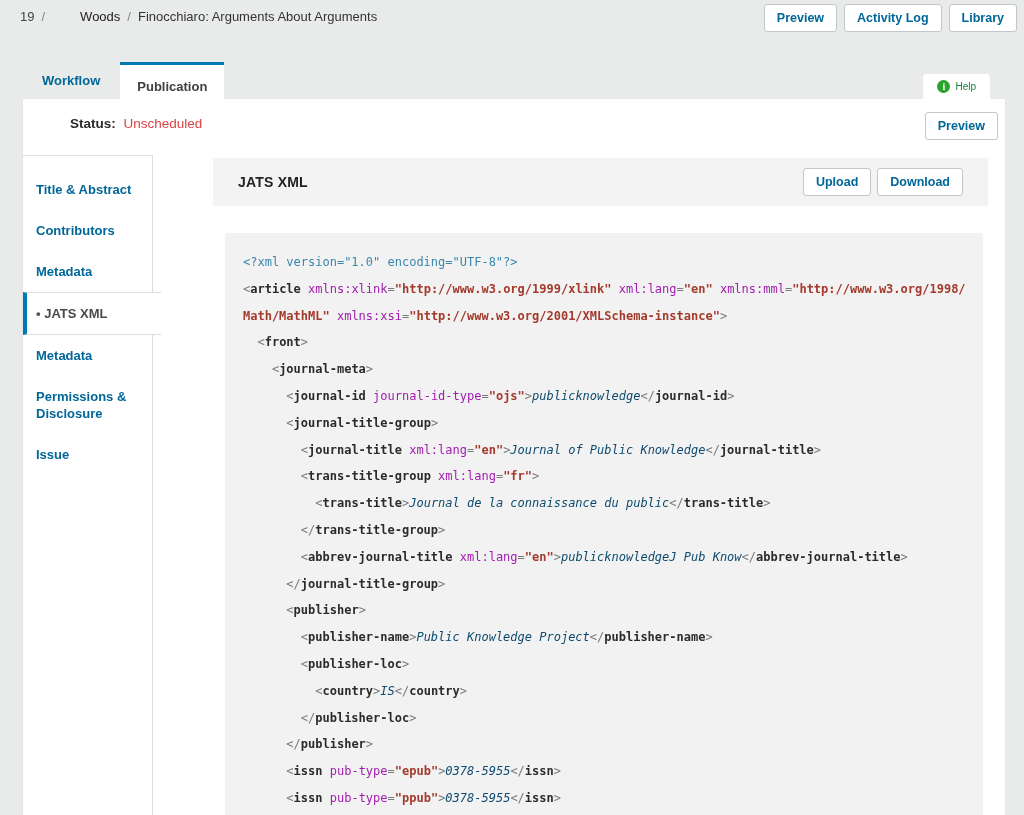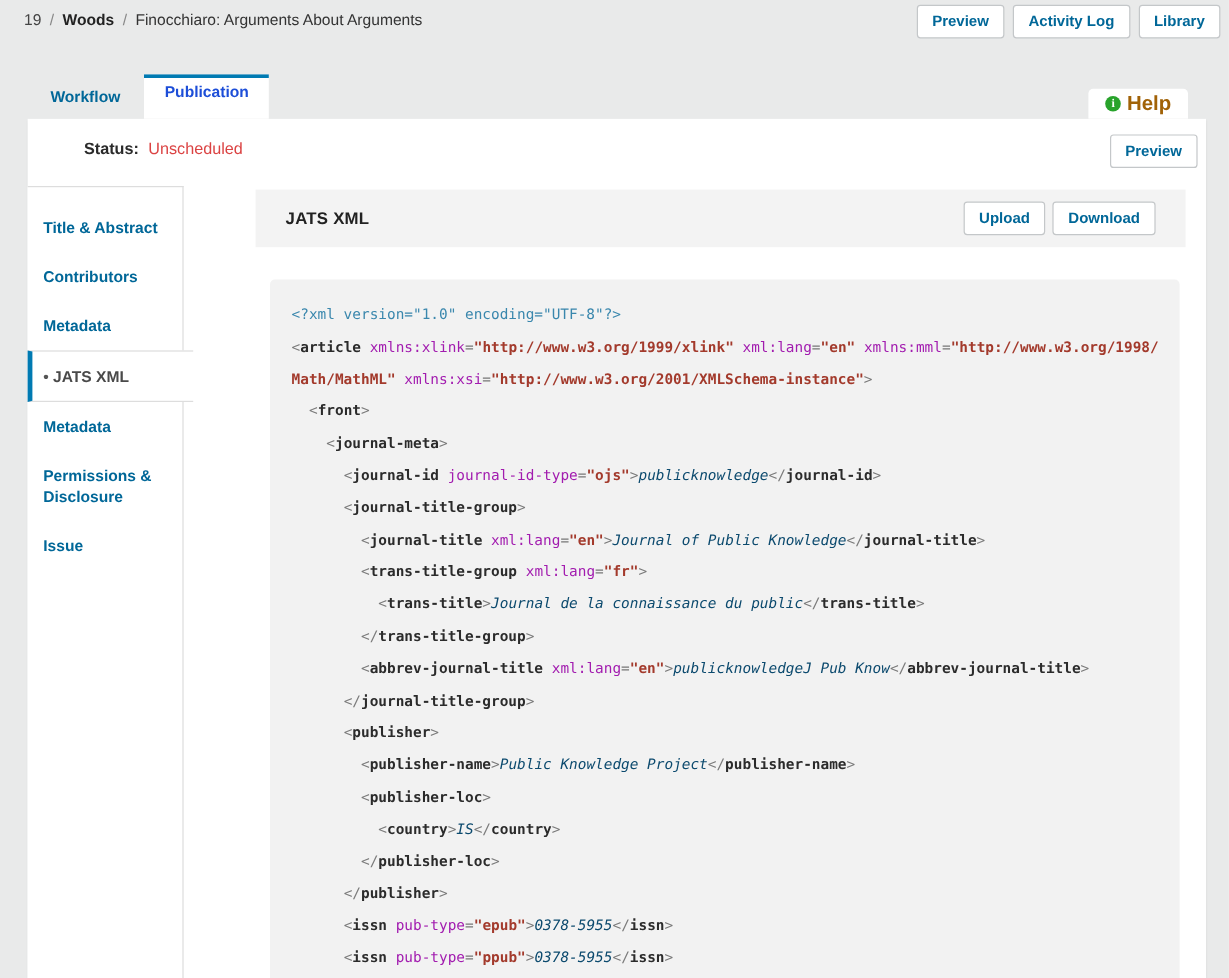--- a/index.html
+++ b/index.html
@@ -10,21 +10,21 @@
     font-family: "Liberation Sans", sans-serif;
     color: #333;
   }
 
   
   .breadcrumb {
     position: absolute; left: 20px; top: 9px;
     font-size: 13px; color: #444; white-space: nowrap;
   }
   .breadcrumb .sep { color: #888; margin: 0 7px; font-weight: 400; }
-  .breadcrumb .ctx { font-weight: 700; color: #222; }
+  .breadcrumb .ctx { font-weight: 400; color: #222; margin-left: 28px; }
   .breadcrumb .ttl { color: #333; }
 
   .header-actions { position: absolute; right: 7px; top: 4px; display: flex; gap: 7px; }
 
   .btn {
     display: inline-block;
     background: #fff;
     border: 1px solid #c4c7c9;
     border-radius: 3px;
     color: #006798;
@@ -40,33 +40,33 @@
   
   .tabs { position: absolute; left: 25px; top: 62px; height: 37px; display: flex; align-items: stretch; }
   .tab {
     font-size: 13px; font-weight: 700;
     padding: 11px 17px 0 17px;
     cursor: pointer;
   }
   .tab.inactive { color: #006798; }
   .tab.active {
     background: #fff;
-    color: #1d4ed8;
+    color: #404040;
     border-top: 3px solid #007ab2;
-    padding-top: 4px;
+    padding-top: 14px;
     margin-left: 3px;
   }
 
   .help-tab {
     position: absolute; right: 34px; top: 74px; height: 25px;
     background: #fff; border-radius: 4px 4px 0 0;
     display: flex; align-items: center; gap: 5px;
     padding: 0 14px; cursor: pointer;
   }
-  .help-tab .label { color: #a16207; font-weight: 700; font-size: 17px; }
+  .help-tab .label { color: #15803d; font-weight: 400; font-size: 10px; }
   .info-icon {
     display: inline-block; width: 13px; height: 13px; border-radius: 50%;
     background: #28a32b; color: #fff; font-size: 10px; line-height: 13px;
     text-align: center; font-weight: 700; font-family: "Liberation Serif", serif;
   }
   .info-icon::before { content: "i"; }
 
   
   .card {
     position: absolute; left: 23px; right: 19px; top: 99px; bottom: 0;

